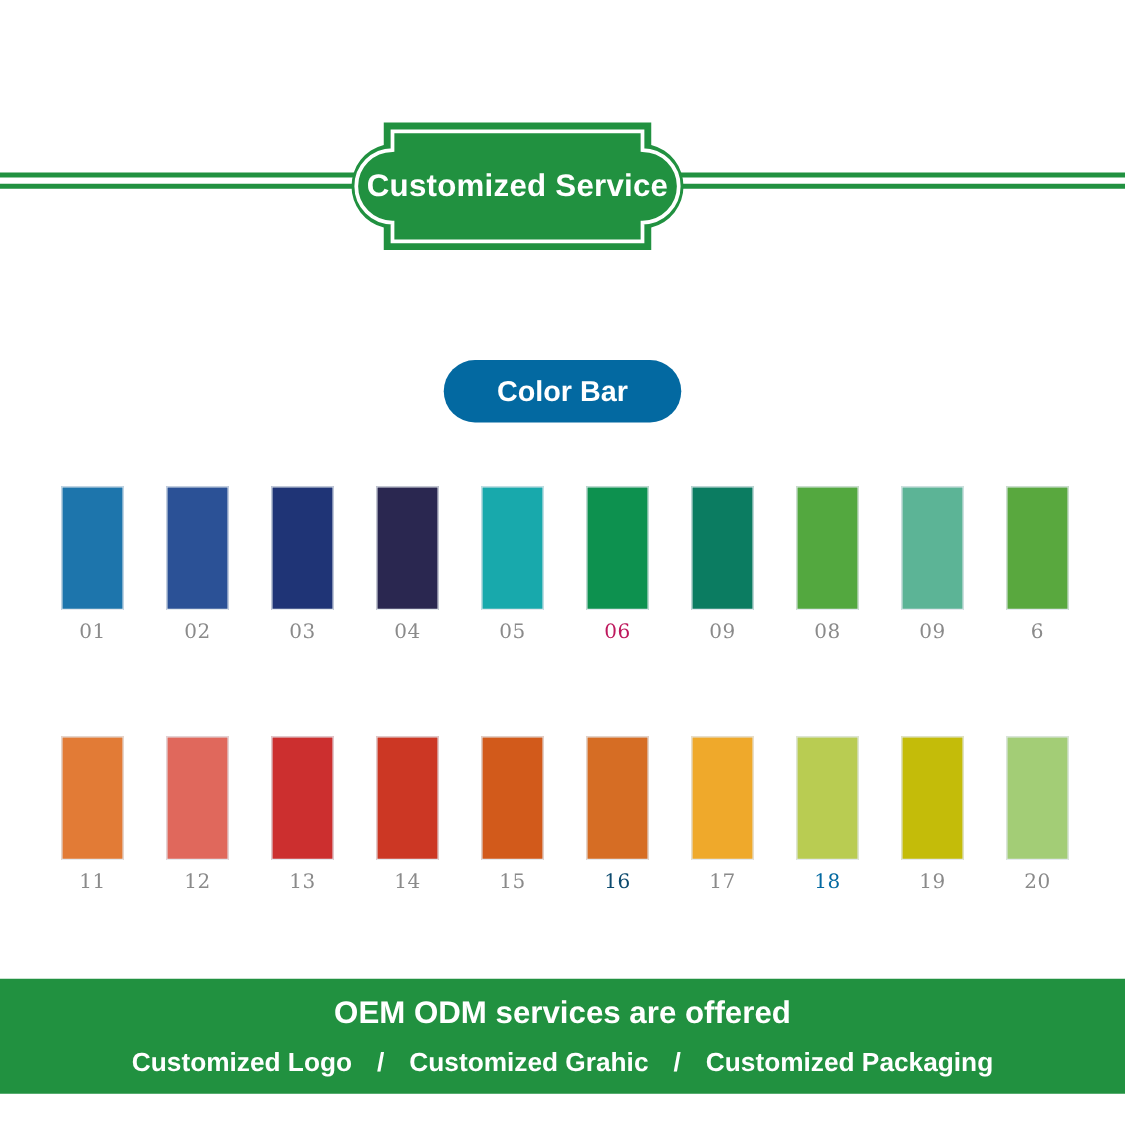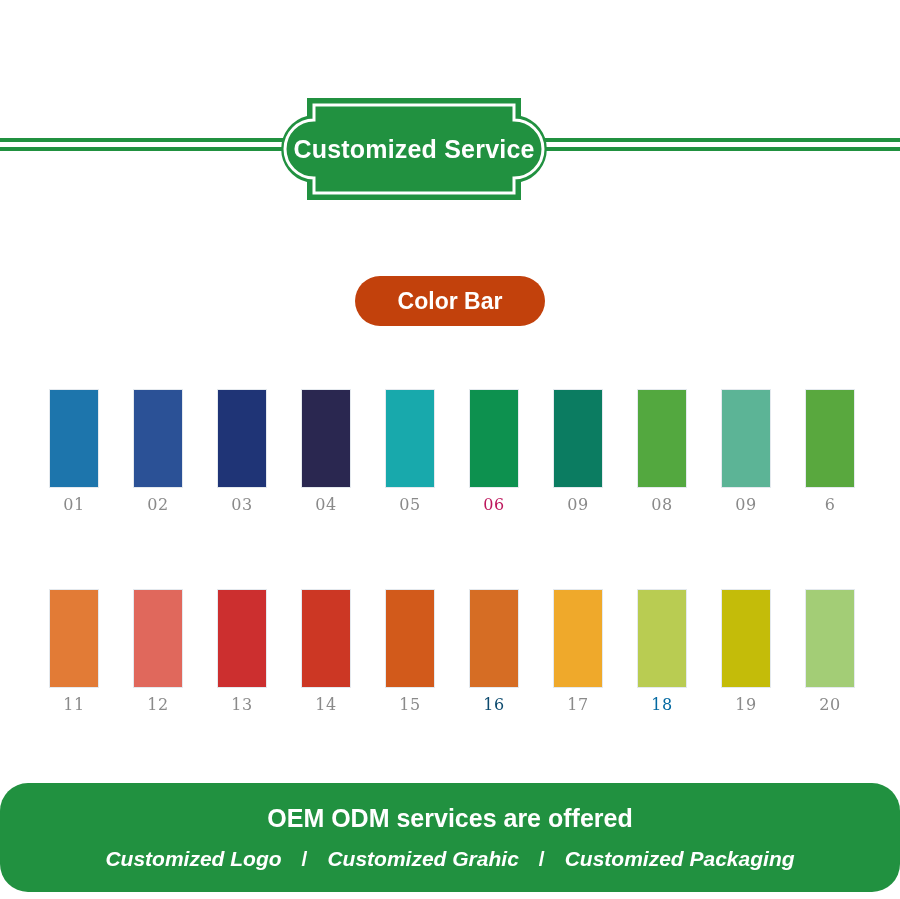--- a/index.html
+++ b/index.html
@@ -114,48 +114,46 @@
     letter-spacing: .5px;
     line-height: 1;
   }
 
   
   #footer-banner {
     position: absolute;
     left: 0;
     top: 783px;
     width: 900px;
-    height: 109px;
+    height: 92px;
     background: #219140;
     display: flex;
     flex-direction: column;
     align-items: center;
     justify-content: center;
-    border-radius: 28px;
   }
   #footer-headline {
     color: #ffffff;
     font-size: 25px;
     font-weight: bold;
     line-height: 1;
     margin-bottom: 17px;
     white-space: nowrap;
   }
   #footer-services {
     display: flex;
     align-items: center;
     gap: 0;
     line-height: 1;
     white-space: nowrap;
   }
   .service-item {
     color: #ffffff;
     font-size: 21px;
     font-weight: bold;
-    font-style: italic;
   }
   .service-sep {
     color: #ffffff;
     font-size: 21px;
     font-weight: bold;
     padding: 0 20px;
   }
 </style>
 </head>
 <body>
@@ -185,21 +183,21 @@
                L 235 99
                L 35 99
                L 35 84
                A 28 28 0 0 1 35 26
                Z" fill="none" stroke="#ffffff" stroke-width="3"></path>
     </svg>
     <div class="plaque-label">Customized Service</div>
   </div>
 </div>
 
-<div id="colorbar-pill" style="background: #c2410c;">
+<div id="colorbar-pill" style="background: #0369a1; margin-top: 12px;">
   <span class="pill-text">Color Bar</span>
 </div>
 
 <div class="swatch-row" id="swatch-row-1">
 
   <div class="swatch-cell">
     <div class="swatch-chip" style="background: rgb(29, 117, 172); border-color: rgb(228, 233, 238);"></div>
     <div class="swatch-label" style="color: rgb(138, 138, 138);">01</div>
   </div>
 

